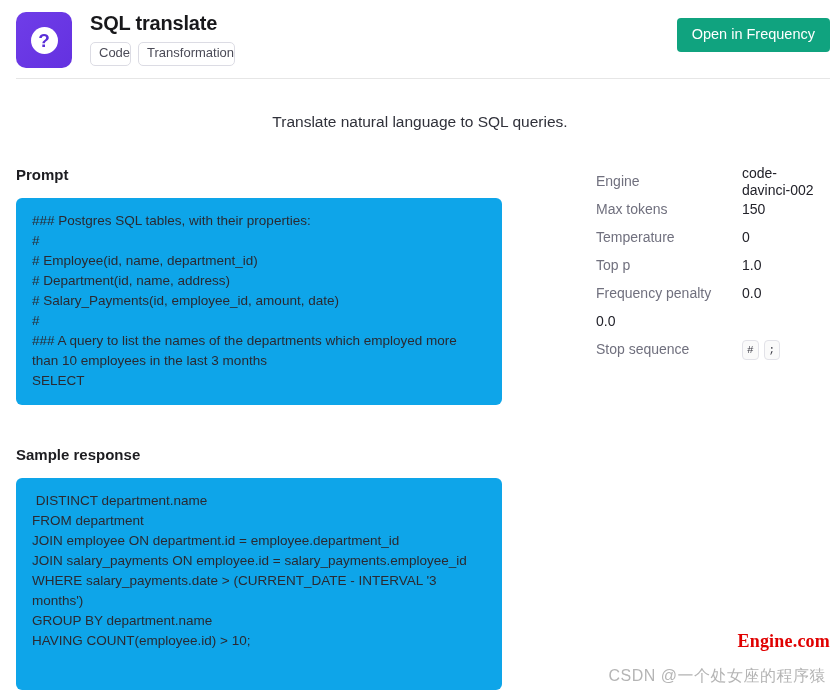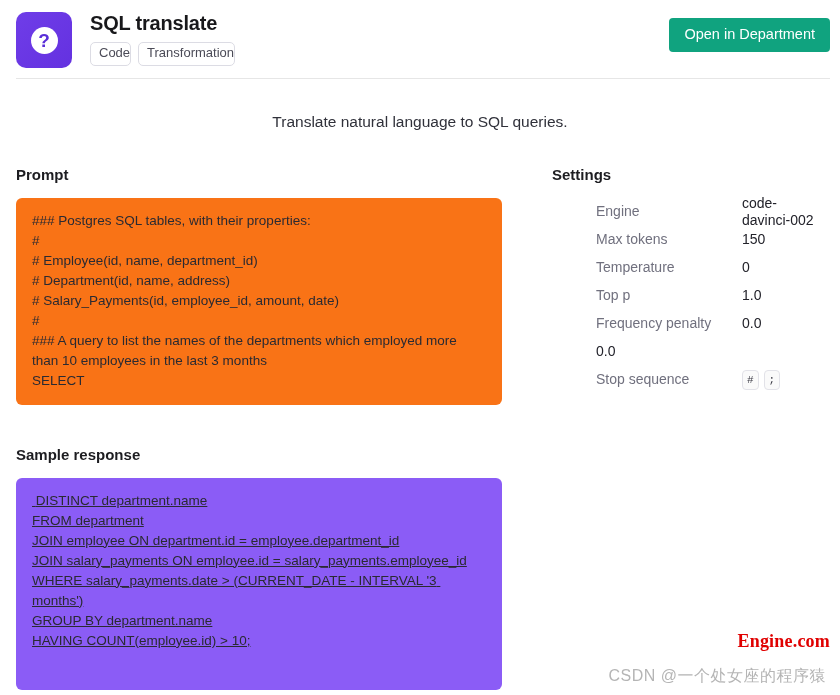--- a/index.html
+++ b/index.html
@@ -139,27 +139,26 @@
     border-radius: 6px;
     padding: 13px 16px 14px 16px;
     font-family: "Liberation Sans", sans-serif;
     font-size: 13.5px;
     line-height: 20px;
     color: #2a2a32;
     white-space: pre-wrap;
     word-break: break-word;
   }
   .code-box.prompt {
-    background: #f97316;
+    background: #0ea5e9;
     min-height: 205px;
   }
   .code-box.response {
-    background: #8b5cf6;
+    background: #0ea5e9;
     min-height: 212px;
-    text-decoration: underline;
   }
   .sample-heading {
     margin-top: 41px;
   }
 
   
   .settings-list {
     margin-top: 2px;
     margin-left: 44px;
   }
@@ -230,21 +229,21 @@
   </div>
 
   <div class="title-block">
     <h1 class="page-title">SQL translate</h1>
     <div class="tag-row">
       <span class="tag">Code</span>
       <span class="tag">Transformation</span>
     </div>
   </div>
 
-  <button class="playground-btn">Open in Department</button>
+  <button class="playground-btn">Open in Frequency</button>
 </div>
 
 <div class="divider"></div>
 
 <div class="description">Translate natural language to SQL queries.</div>
 
 <div class="body-wrap">
 
   <div class="col-left">
 
@@ -265,21 +264,20 @@
 FROM department
 JOIN employee ON department.id = employee.department_id
 JOIN salary_payments ON employee.id = salary_payments.employee_id
 WHERE salary_payments.date &gt; (CURRENT_DATE - INTERVAL '3 months')
 GROUP BY department.name
 HAVING COUNT(employee.id) &gt; 10;</div>
   </div>
 
   <div class="col-right">
 
-    <div class="section-heading">Settings</div>
 
     <div class="settings-list">
 
       <div class="settings-row">
         <div class="settings-label">Engine</div>
         <div class="settings-value">code-davinci-002</div>
       </div>
 
       <div class="settings-row">
         <div class="settings-label">Max tokens</div>

